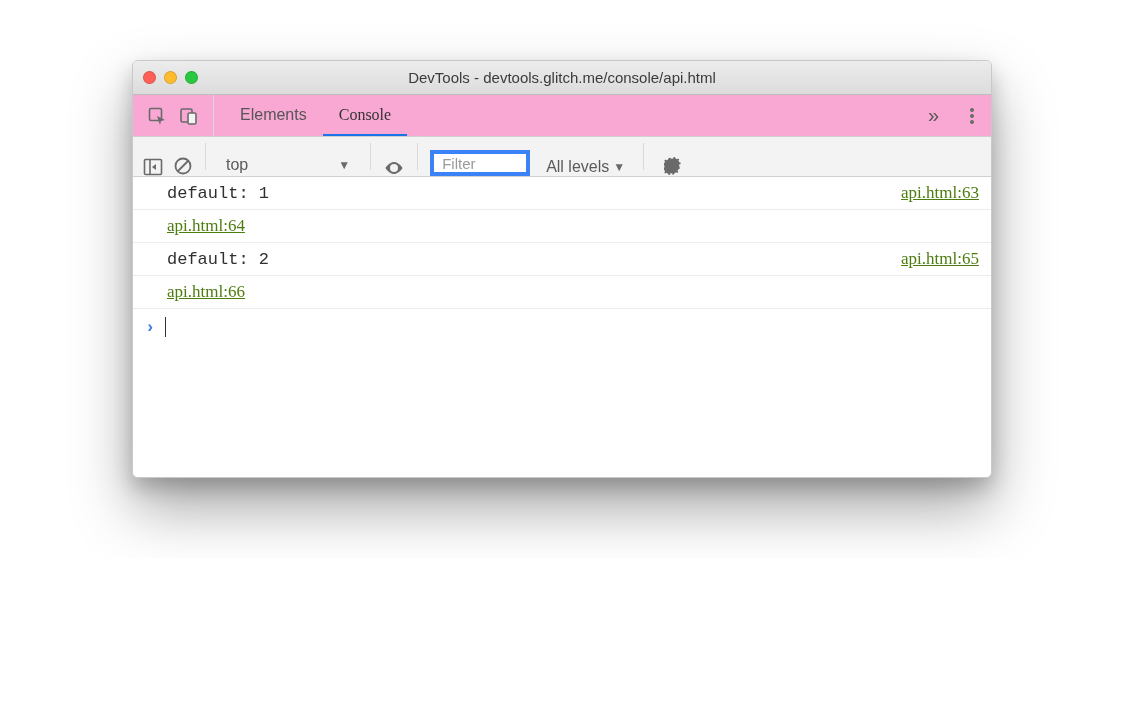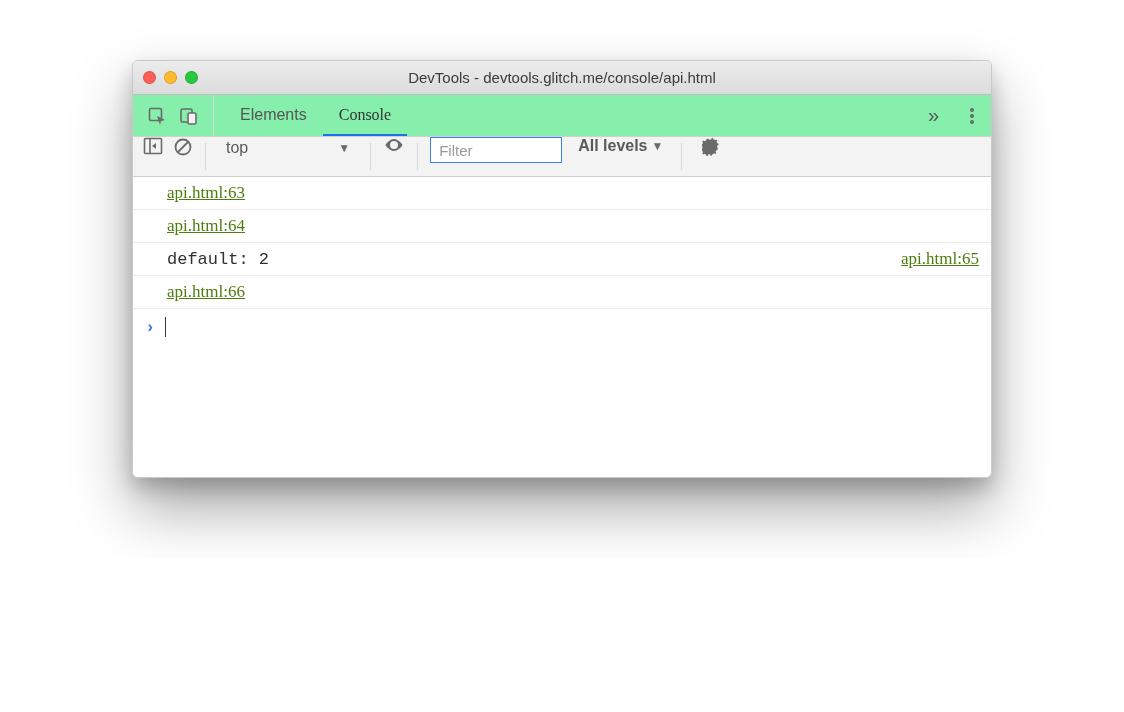--- a/index.html
+++ b/index.html
@@ -42,21 +42,21 @@
     position: absolute;
     left: 0; right: 0;
     pointer-events: none;
   }
   
   .panel-tabs {
     height: 42px;
     border-bottom: 1px solid #d0d0d0;
     display: flex;
     align-items: stretch;
-    background: #86efac;
+    background: #f9a8d4;
     font-size: 16px;
     color: #5a5a5a;
   }
   .panel-left-icons {
     display: flex; align-items: center; gap: 12px;
     padding: 0 14px;
     border-right: 1px solid #d8d8d8;
   }
   .tabs { display: flex; align-items: stretch; flex: 1; padding-left: 10px;}
   .tab {
@@ -67,39 +67,39 @@
     border-bottom: 2px solid transparent;
   }
   .tab.active { color: #333; border-bottom: 2px solid #1a73e8; font-family: Liberation Serif, serif;}
   .overflow { display:flex; align-items:center; padding:0 14px; color:#555;}
   .kebab { display:flex; align-items:center; padding: 0 16px; color:#555; }
   
   .console-toolbar {
     height: 40px;
     border-bottom: 1px solid #d0d0d0;
     background: #f3f3f3;
-    display: flex; align-items: flex-start;
+    display: flex; align-items: flex-end;
     padding: 0 10px;
     gap: 10px;
     font-size: 16px;
     color: #5a5a5a;
   }
   .tb-sep { width:1px; align-self: stretch; margin: 6px 2px; background:#d8d8d8;}
   .context {
     flex: 0 0 auto;
     display:flex; align-items:center; gap: 90px;
     padding: 2px 8px;
   }
   .filter-input {
-    background:#fff; border:1px solid #3b82f6;
-    height: 26px; width: 132px; padding: 0 8px;
+    background:#fff; border:4px solid #3b82f6;
+    height: 26px; width: 100px; padding: 0 8px;
     font-size: 15px; color:#333;
   }
   .filter-input::placeholder { color:#9a9a9a;}
-  .levels { display:flex; align-items:center; gap:4px; padding: 0 6px; font-weight: bold;}
+  .levels { display:flex; align-items:center; gap:4px; padding: 0 6px;}
   .gear { margin-left: 8px; margin-right: 4px;}
   
   .console-body {
     background:#fff;
     min-height: 300px;
     font-family: Menlo, Consolas, "Courier New", monospace;
     font-size: 17px;
     color:#303030;
   }
   .row {
@@ -211,20 +211,21 @@
     <span class="tb-sep"></span>
     <span class="icon gear">
       <svg width="20" height="20" viewBox="0 0 20 20" fill="#6a6a6a">
         <path d="M10 6.5a3.5 3.5 0 1 0 0 7 3.5 3.5 0 0 0 0-7zm8.2 4.9l-1.7-.3a6.6 6.6 0 0 0 0-2.2l1.7-.3.3-1.7-1.6-.7a6.7 6.7 0 0 0-1.1-1.9l1-1.4-1.2-1.2-1.4 1a6.7 6.7 0 0 0-1.9-1.1l-.7-1.6-1.7.3-.3 1.7a6.6 6.6 0 0 0-2.2 0L6 .9 4.3 1.2l-.7 1.6A6.7 6.7 0 0 0 1.7 3.9l-1.4-1L-.9 4.1l1 1.4A6.7 6.7 0 0 0-1 7.4l-1.6.7.3 1.7 1.7.3a6.6 6.6 0 0 0 0 2.2l-1.7.3-.3 1.7 1.6.7c.3.7.6 1.3 1.1 1.9l-1 1.4 1.2 1.2 1.4-1c.6.5 1.2.8 1.9 1.1l.7 1.6 1.7-.3.3-1.7c.7.1 1.5.1 2.2 0l.3 1.7 1.7-.3.7-1.6c.7-.3 1.3-.6 1.9-1.1l1.4 1 1.2-1.2-1-1.4c.5-.6.8-1.2 1.1-1.9l1.6-.7-.3-1.7z" transform="translate(1,1) scale(0.85)"></path>
       </svg>
     </span>
   </div>
 
   <div class="console-body">
     <div class="row">
+      <span class="msg">default: 1</span>
       <a class="src">api.html:63</a>
     </div>
     <div class="row">
       <a class="src">api.html:64</a>
     </div>
     <div class="row">
       <span class="msg">default: 2</span>
       <a class="src">api.html:65</a>
     </div>
     <div class="row">

